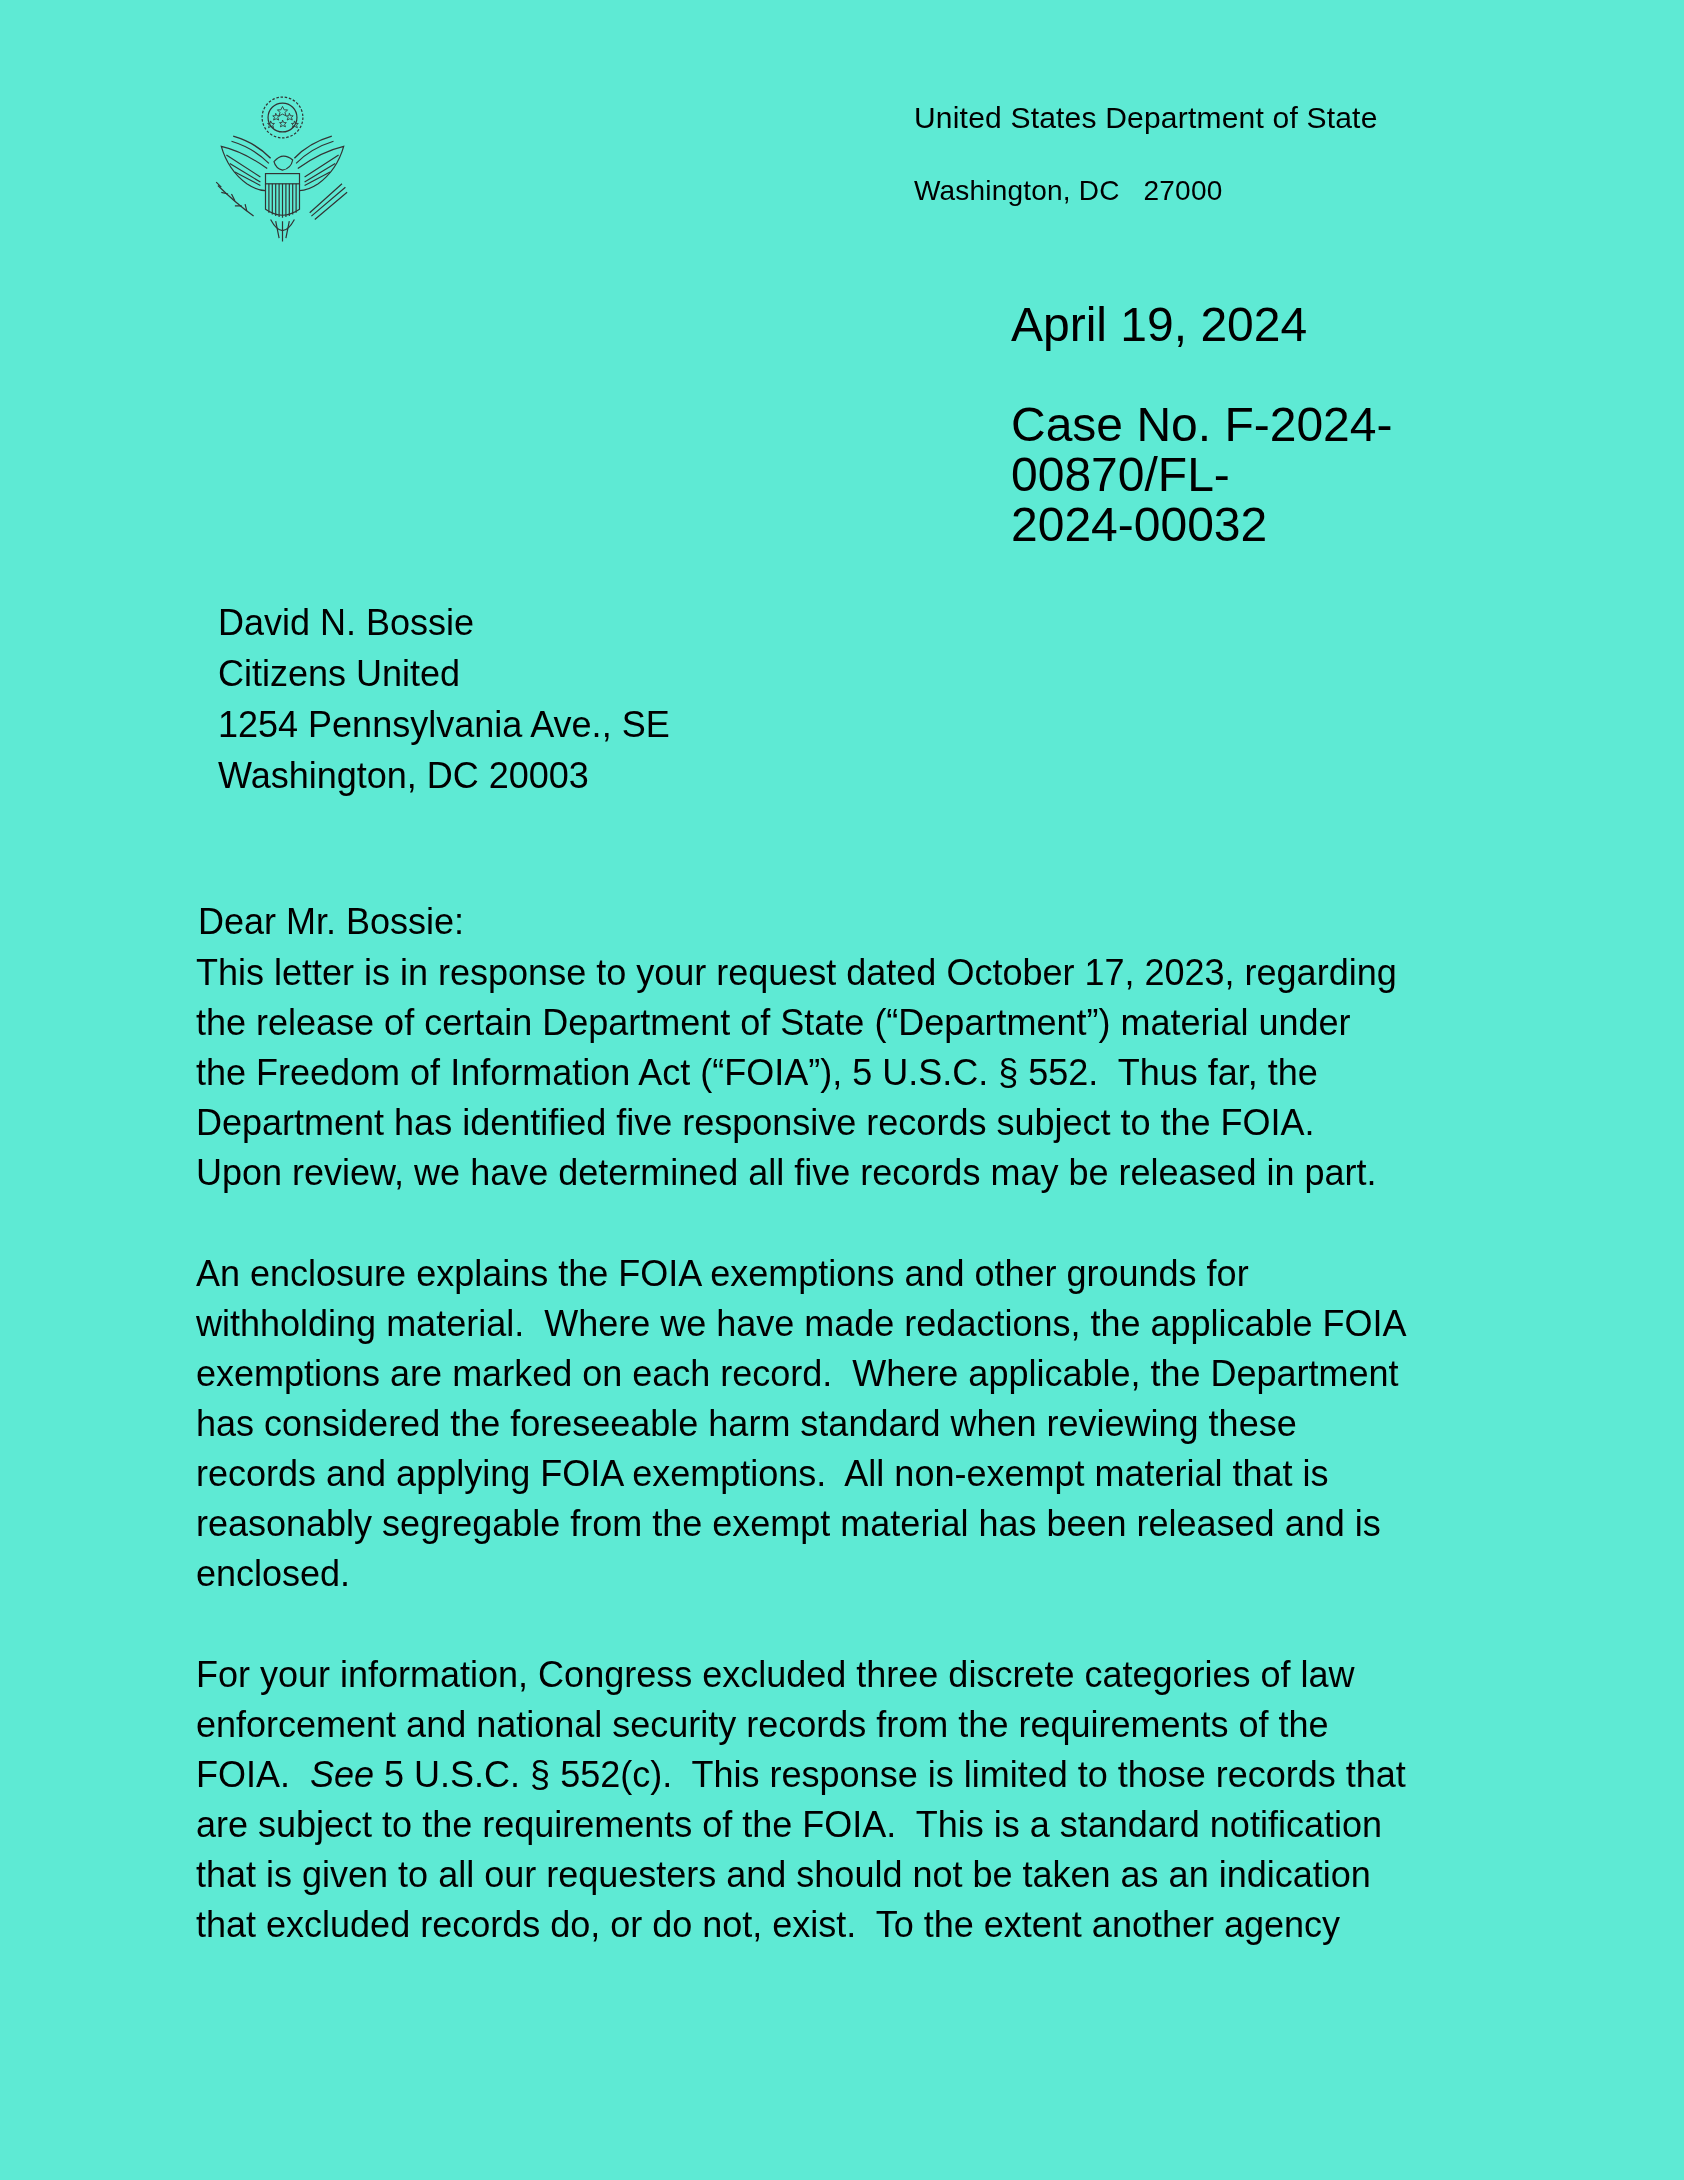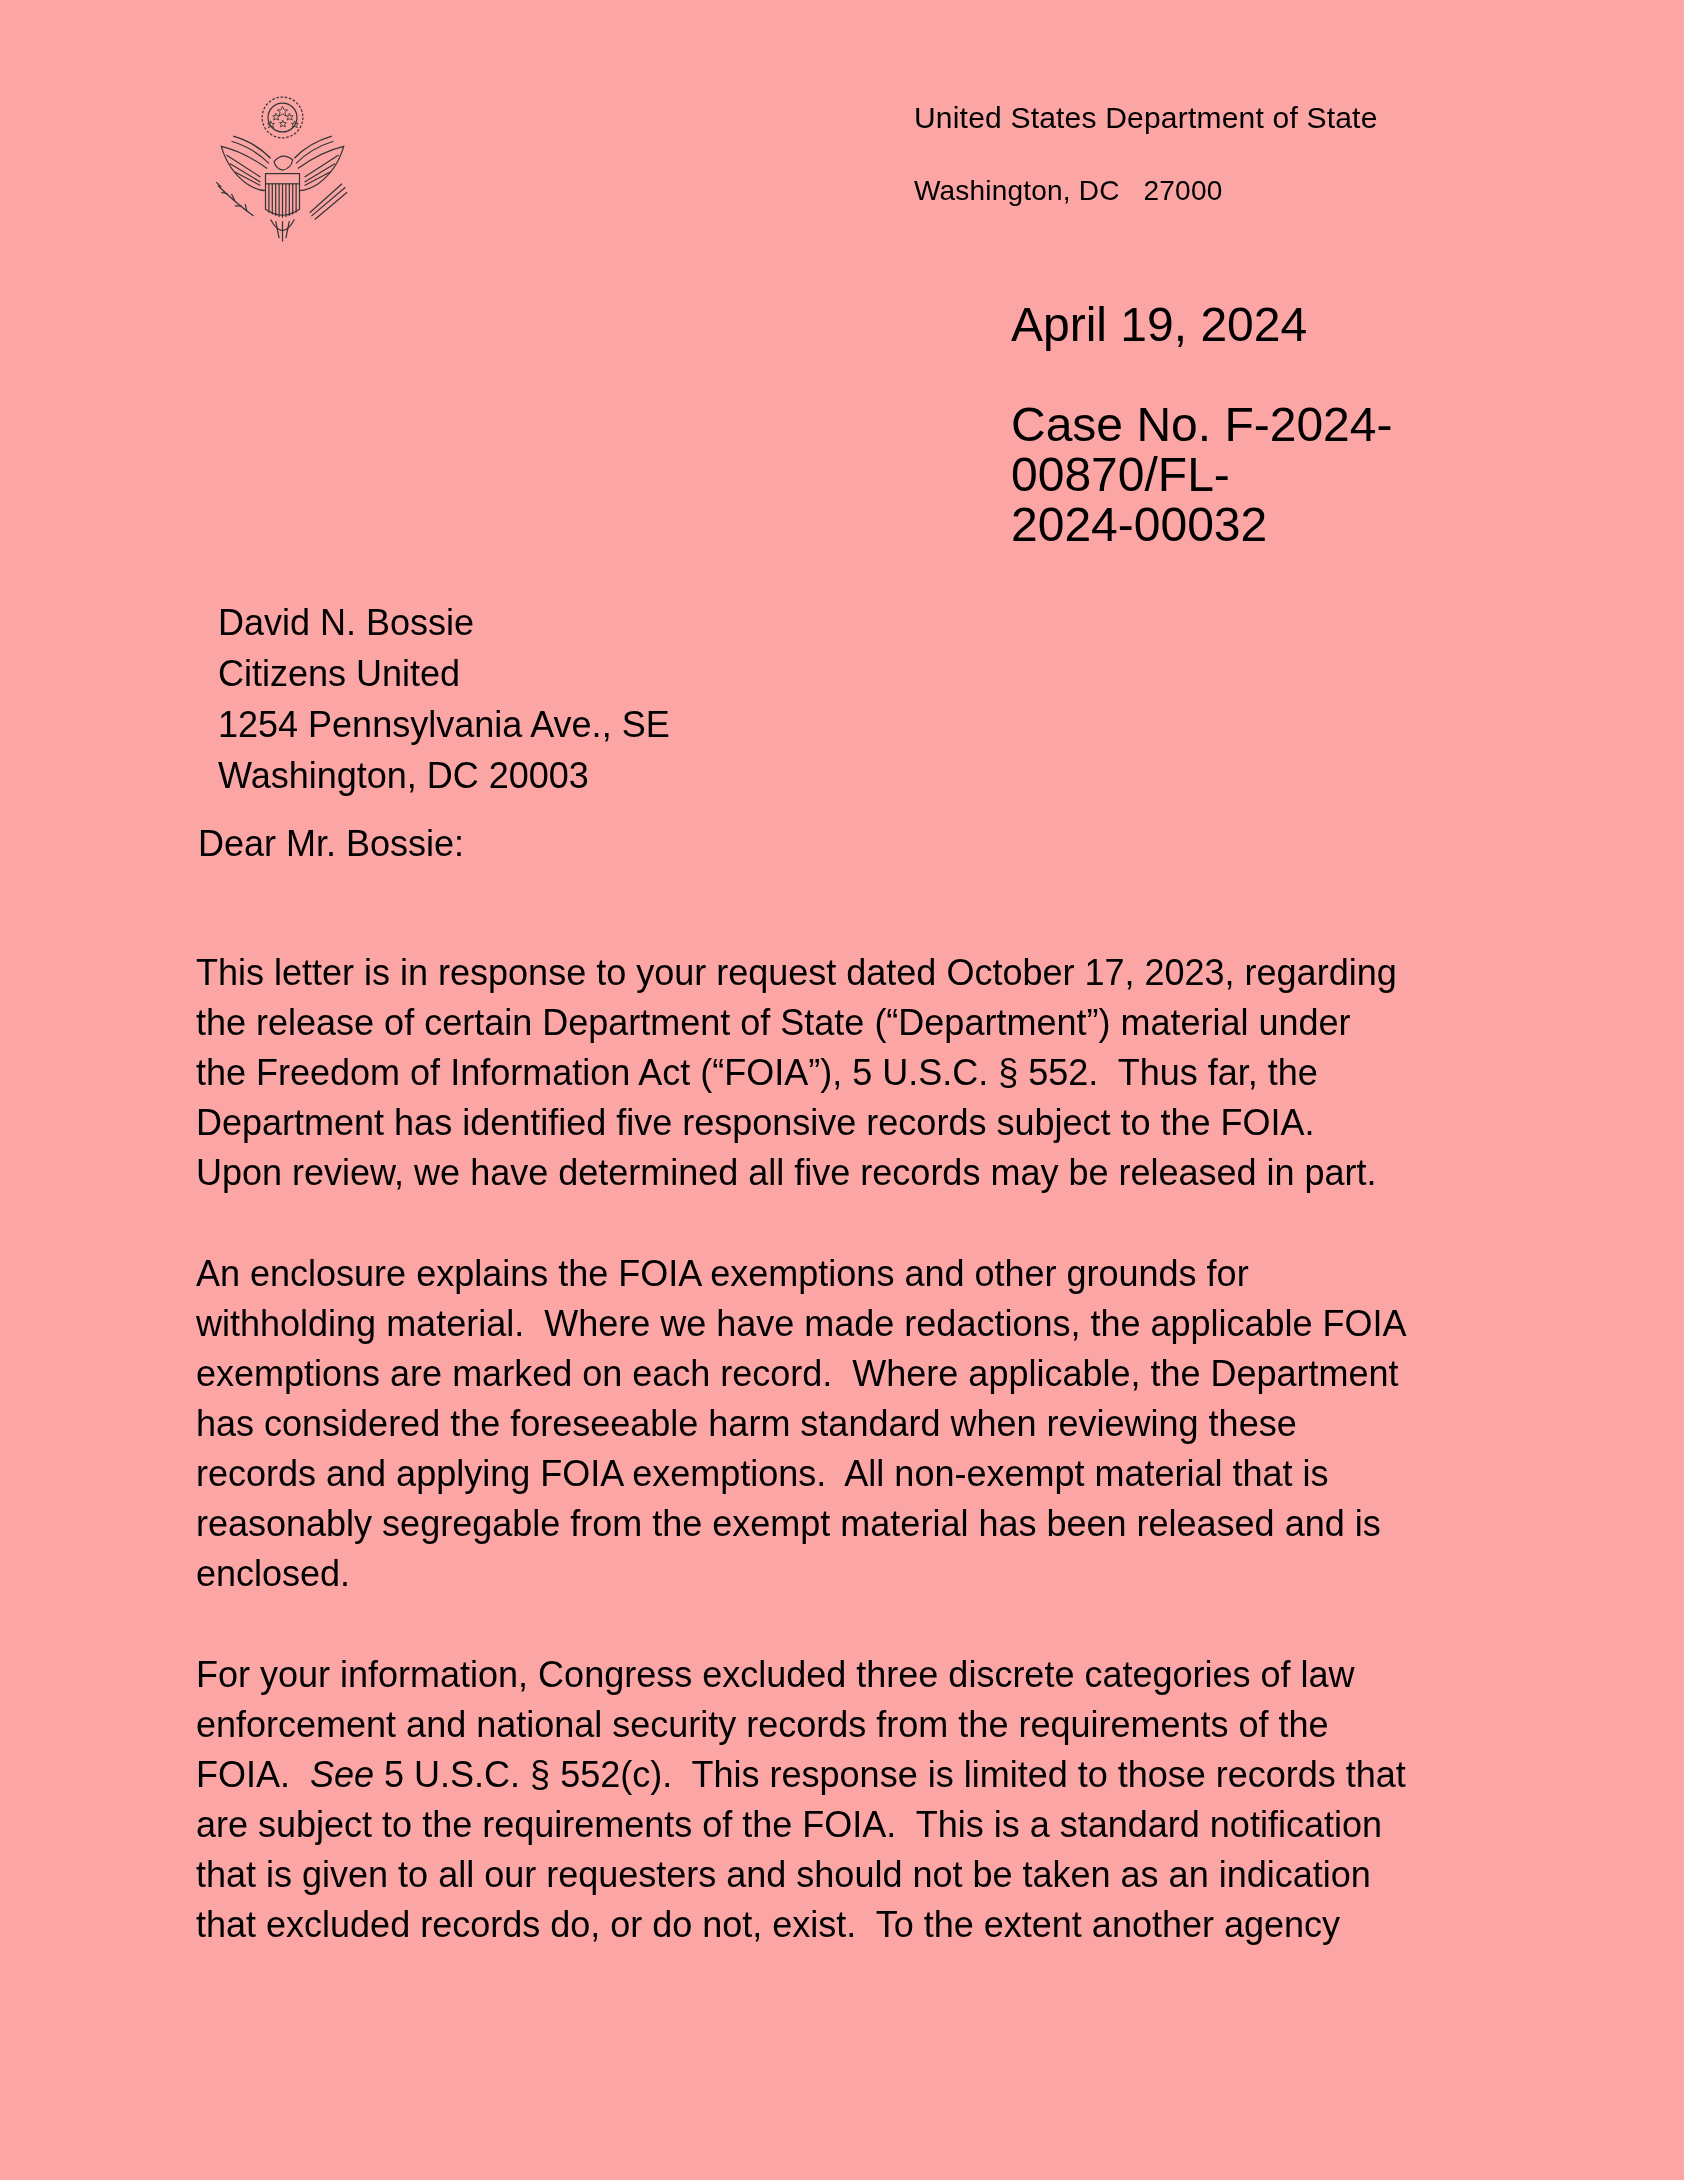--- a/index.html
+++ b/index.html
@@ -13,21 +13,21 @@
     position: relative;
     overflow: hidden;
     color: #000000;
     font-family: "Liberation Sans", "DejaVu Sans", sans-serif;
   }
   .page {
     position: absolute;
     left: 0; top: 0;
     width: 1685px;
     height: 2181px;
-    background: #fca5a5;
+    background: #5eead4;
   }
   .seal {
     position: absolute;
     left: 209px;
     top: 92px;
     width: 147px;
     height: 153px;
   }
   .seal svg { width: 100%; height: 100%; display: block; }
 
@@ -56,21 +56,21 @@
     left: 198px;
     top: 597px;
     font-size: 36px;
     line-height: 51px;
   }
   .address span { display: block; white-space: nowrap; margin-left: 20px; }
 
   .salutation {
     position: absolute;
     left: 198px;
-    top: 818px;
+    top: 896px;
     font-size: 36px;
     line-height: 51px;
   }
 
   .body-text {
     position: absolute;
     left: 196px;
     width: 1295px;
     font-size: 36px;
     line-height: 50px;

